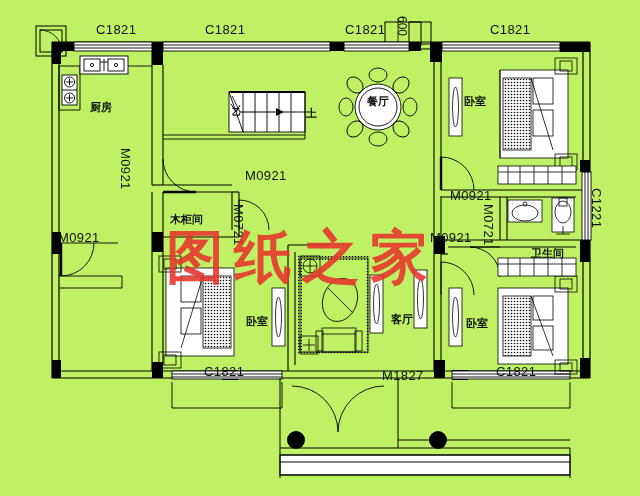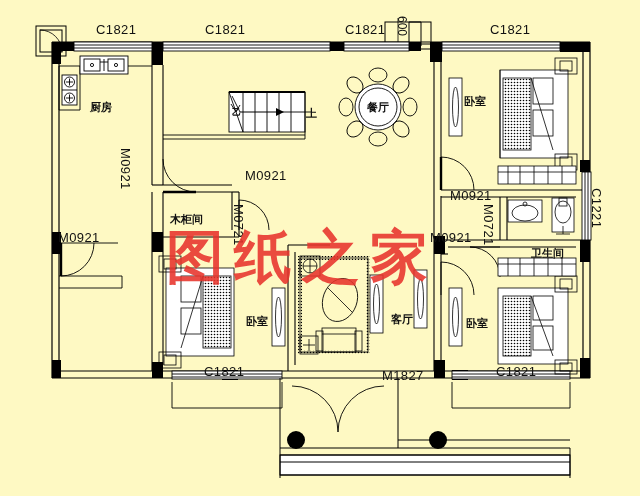--- a/index.html
+++ b/index.html
@@ -1,17 +1,17 @@
 <!DOCTYPE html>
 <html><head>
 <meta charset="utf-8">
 <style>
   html,body{margin:0;padding:0;background:#ffffff;}
   body{font-family:"Liberation Sans","DejaVu Sans",sans-serif;}
-  #stage{position:relative;width:640px;height:496px;background:#fef9c3;overflow:hidden;}
+  #stage{position:relative;width:640px;height:496px;background:#bef264;overflow:hidden;}
   #stage svg{position:absolute;left:0;top:0;}
   .lbl{position:absolute;font-family:"Liberation Sans","DejaVu Sans",sans-serif;color:#111;white-space:nowrap;}
   .code{font-size:13px;letter-spacing:.4px;}
   .room{font-size:11px;font-weight:bold;font-family:"DejaVu Sans",sans-serif;}
   .vert{transform-origin:0 0;}
   .wm{position:absolute;color:#e8342c;font-weight:bold;font-family:"DejaVu Sans",sans-serif;
       font-size:58px;letter-spacing:10px;opacity:.88;}
   .dim{font-size:12px;}
 </style>
 </head>
@@ -336,21 +336,21 @@
   <div class="lbl code" style="left:58px; top:230px;">M0921</div>
   <div class="lbl code" style="left:245px; top:168px;">M0921</div>
   <div class="lbl code vert" style="left:246px; top:204px; transform:rotate(90deg);">M0721</div>
   <div class="lbl code" style="left:450px; top:188px;">M0921</div>
   <div class="lbl code vert" style="left:496px; top:204px; transform:rotate(90deg);">M0721</div>
   <div class="lbl code" style="left:430px; top:230px;">M0921</div>
   <div class="lbl code" style="left:366px; top:368px;margin-left:16px;">M1827</div>
   <div class="lbl dim vert" style="left:409px; top:16px; transform:rotate(90deg);">600</div>
 
   <div class="lbl room" style="left:90px;  top:100px;">厨房</div>
-  <div class="lbl room" style="left:367px; top:100px;">餐厅</div>
+  <div class="lbl room" style="left:367px; top:94px;">餐厅</div>
   <div class="lbl room" style="left:464px; top:94px;">卧室</div>
   <div class="lbl room" style="left:531px; top:222px;margin-top:24px;">卫生间</div>
   <div class="lbl room" style="left:170px; top:212px;">木柜间</div>
   <div class="lbl room" style="left:246px; top:314px;">卧室</div>
   <div class="lbl room" style="left:391px; top:312px;">客厅</div>
   <div class="lbl room" style="left:466px; top:316px;">卧室</div>
 
   <div class="lbl room" style="left:306px; top:106px;">上</div>
   <div class="lbl room" style="left:232px; top:106px; font-size:9px;">乙</div>
 

